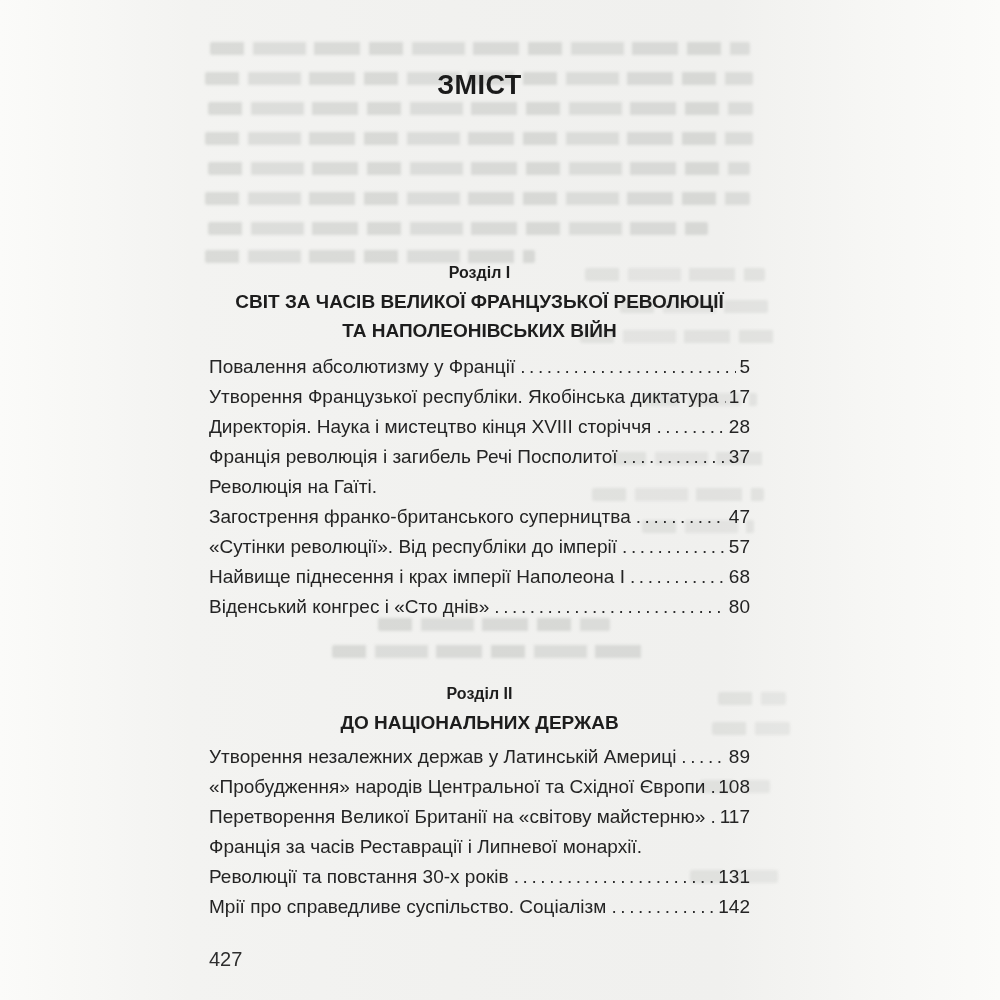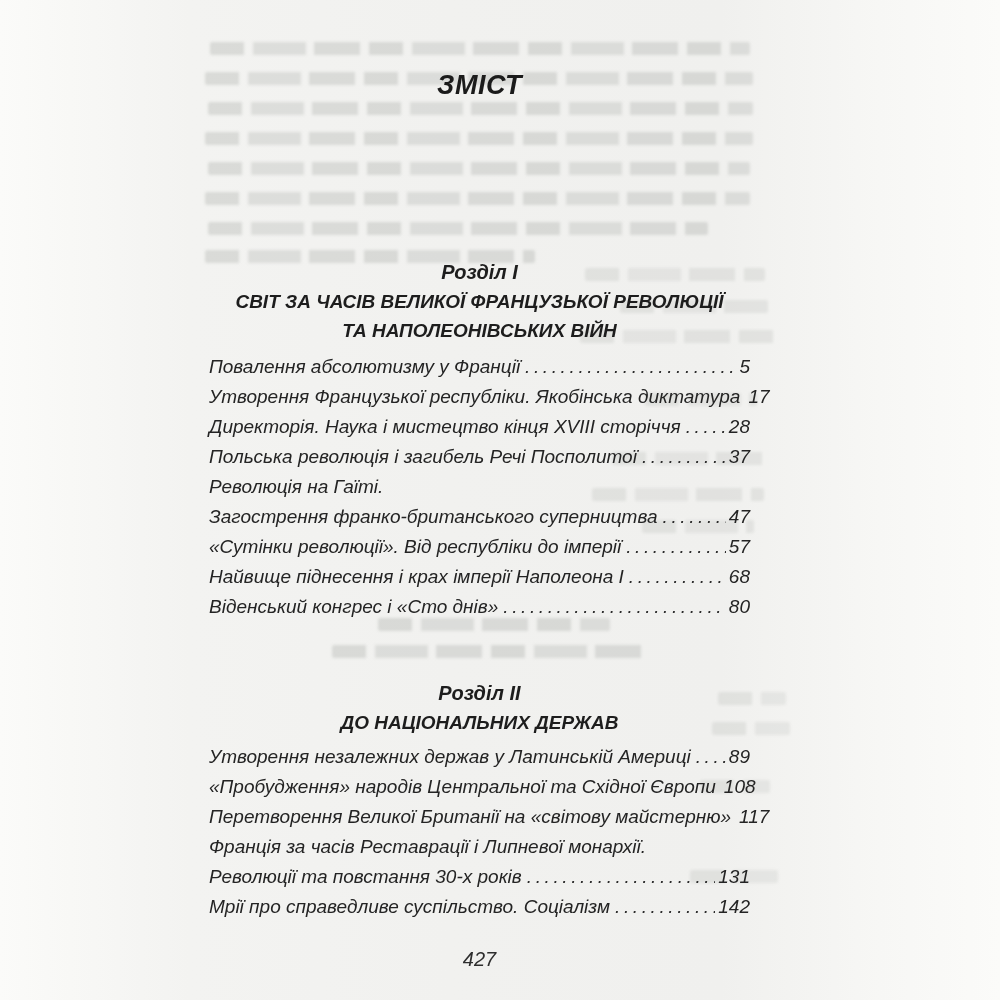--- a/index.html
+++ b/index.html
@@ -5,21 +5,20 @@
   html,body{margin:0;padding:0;}
   body{
     width:1000px;height:1000px;
     font-family:"Liberation Sans","DejaVu Sans",sans-serif;
     background:#ffffff;
     overflow:hidden;
   }
   .page{
     position:relative;width:1000px;height:1000px;
     background:linear-gradient(90deg,#fbfbf9 0%,#f3f3f1 19%,#f1f1ef 45%,#f0f0ee 72%,#f7f7f5 88%,#fbfbf9 100%);
-    font-style:italic;
   }
   
   .ghost-layer{position:absolute;inset:0;z-index:0;pointer-events:none;}
   .gl{
     position:absolute;height:13px;border-radius:2px;
     background:repeating-linear-gradient(90deg,
       rgba(140,144,139,.50) 0px, rgba(140,144,139,.50) 34px,
       rgba(140,144,139,0) 34px, rgba(140,144,139,0) 43px,
       rgba(140,144,139,.42) 43px, rgba(140,144,139,.42) 96px,
       rgba(140,144,139,0) 96px, rgba(140,144,139,0) 104px,
@@ -28,36 +27,36 @@
     filter:blur(1.7px);opacity:.5;
   }
   .gl.faint{opacity:.32;}
   
   .content{position:absolute;left:209px;top:0;width:541px;height:100%;z-index:1;color:#232323;}
   .title{
     position:absolute;top:70px;left:0;width:100%;margin:0;
     text-align:center;font-size:27px;font-weight:700;letter-spacing:.5px;color:#1b1b1b;
   }
   .sec-head{position:absolute;left:0;width:100%;text-align:center;line-height:29px;}
-  .sec-label{font-size:20px;font-weight:600;color:#1d1d1d;}
+  .sec-label{font-size:16px;font-weight:600;color:#1d1d1d;}
   .sec-line{font-size:19px;font-weight:600;color:#1d1d1d;white-space:nowrap;}
   #sec1-head{top:258px;}
   #sec2-head{top:651px;margin-top:28px;}
   .toc-list{position:absolute;left:0;width:100%;}
   #toc1{top:352px;}
   #toc2{top:742px;}
   .toc-row{display:flex;align-items:flex-start;height:30px;font-size:19px;line-height:30px;color:#242424;}
   .toc-row .t{white-space:nowrap;}
   .toc-row .dots{
     flex:1 1 0;min-width:0;overflow:hidden;white-space:nowrap;
     margin:0 3px 0 5px;letter-spacing:3.6px;color:#2c2c2c;
   }
   .toc-row .dots::after{content:"..........................................................................................";}
   .toc-row .pg{white-space:nowrap;color:#242424;}
-  .folio{position:absolute;top:948px;left:0;width:100%;text-align:center;font-size:20px;color:#2e2e2e;}
+  .folio{position:absolute;top:948px;left:0;width:100%;font-size:20px;color:#2e2e2e;}
 </style>
 </head>
 <body>
 
 <div class="page">
 
   <div class="ghost-layer">
     <div class="gl" style="left:210px;top:42px;width:540px;"></div>
     <div class="gl" style="left:205px;top:72px;width:548px;"></div>
     <div class="gl" style="left:208px;top:102px;width:545px;"></div>
@@ -101,21 +100,21 @@
           <span class="t">Утворення Французької республіки. Якобінська диктатура</span>
           <span class="dots"></span>
           <span class="pg">17</span>
         </div>
         <div class="toc-row">
           <span class="t">Директорія. Наука і мистецтво кінця XVIII сторіччя</span>
           <span class="dots"></span>
           <span class="pg">28</span>
         </div>
         <div class="toc-row">
-          <span class="t">Польська революція і загибель Речі Посполитої</span>
+          <span class="t">Франція революція і загибель Речі Посполитої</span>
           <span class="dots"></span>
           <span class="pg">37</span>
         </div>
         <div class="toc-row">
           <span class="t">Революція на Гаїті.</span>
         </div>
         <div class="toc-row">
           <span class="t">Загострення франко-британського суперництва</span>
           <span class="dots"></span>
           <span class="pg">47</span>

